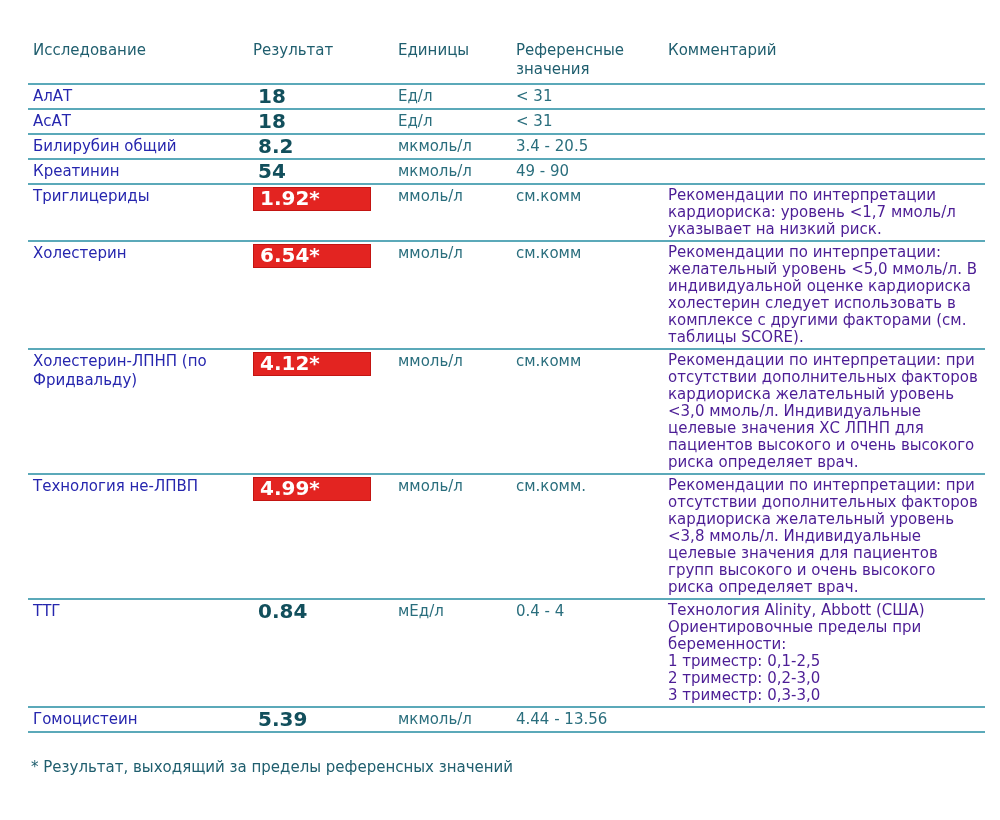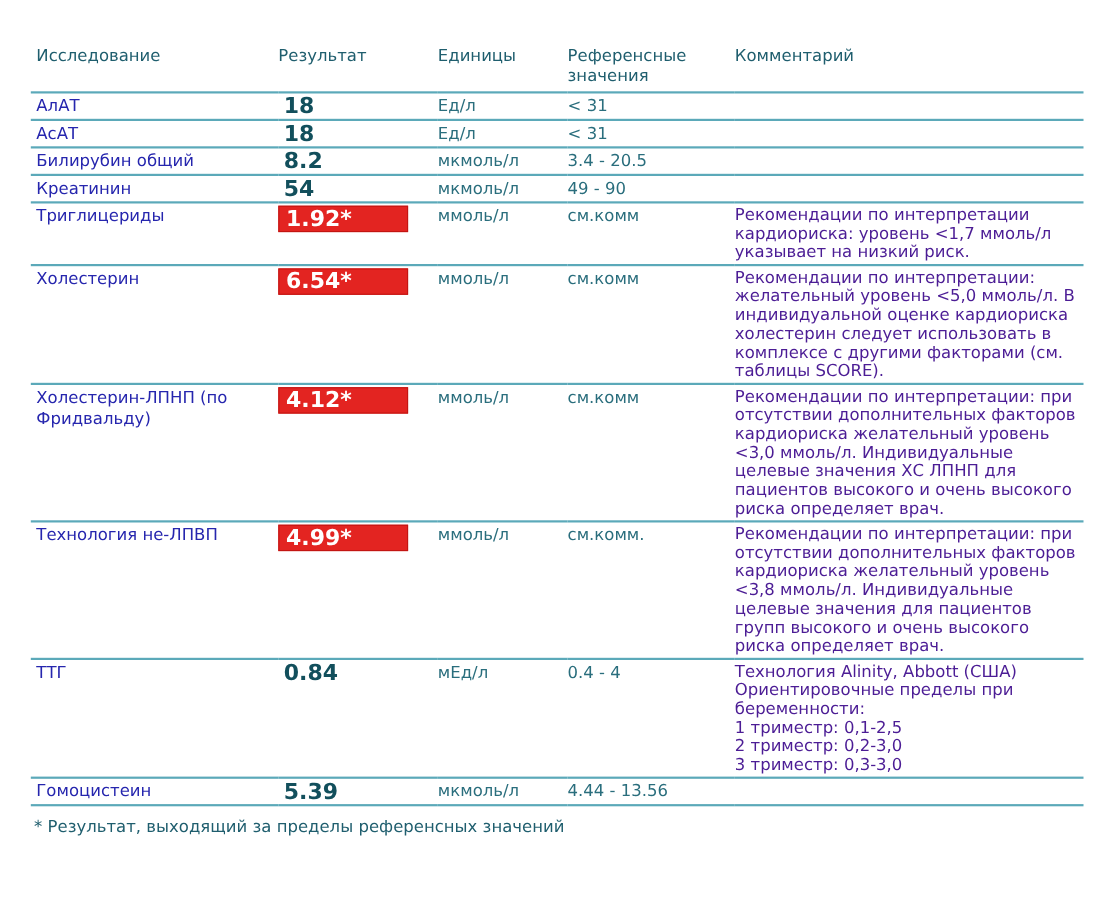--- a/index.html
+++ b/index.html
@@ -75,21 +75,21 @@
     line-height: 19px;
   }
   td.comment {
     color: #4c1d95;
     font-size: 15px;
     line-height: 17px;
     white-space: pre-line;
     padding-right: 2px;
   }
   .footnote {
-    margin-top: 9px;
+    margin-top: 25px;
     margin-left: 3px;
     color: #1f5e6e;
     font-size: 15px;
   }
 </style>
 </head>
 <body>
 
 <div class="page">
 

